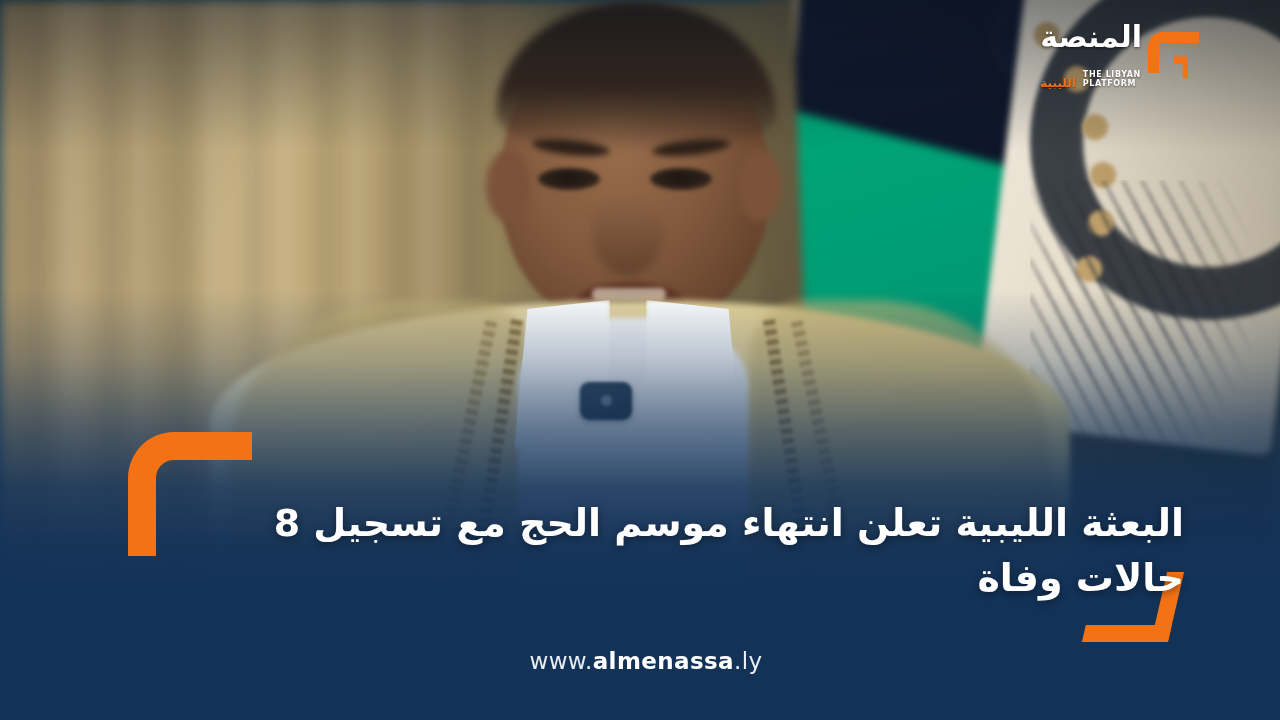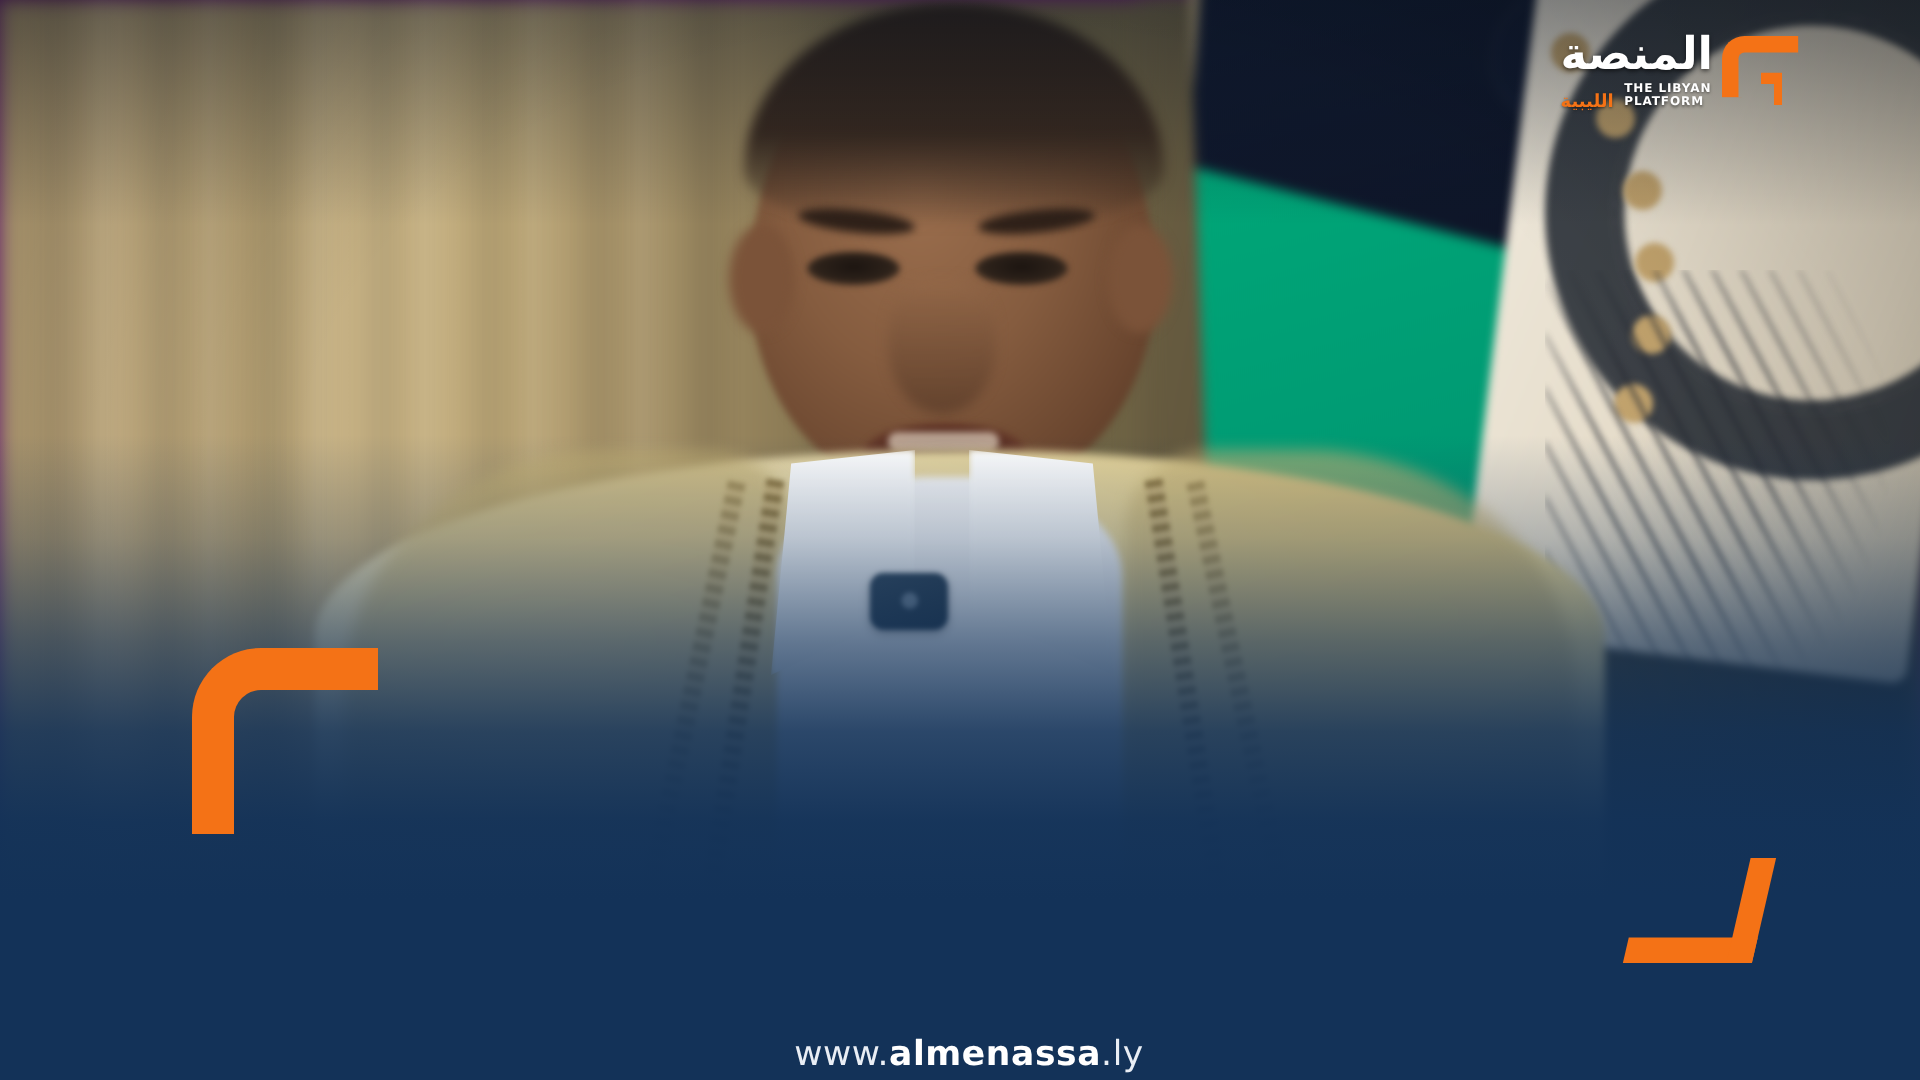--- a/index.html
+++ b/index.html
@@ -6,21 +6,21 @@
   html, body {
     margin: 0; padding: 0;
     background: #000;
   }
   .stage {
     position: relative;
     width: 1280px;
     height: 720px;
     overflow: hidden;
     font-family: "DejaVu Sans", "Liberation Sans", sans-serif;
-    background: #701a75;
+    background: #0c4a6e;
     user-select: none;
   }
 
   
   .photo {
     position: absolute;
     inset: 0;
     overflow: hidden;
   }
   
@@ -261,21 +261,21 @@
     text-shadow: 0 1px 3px rgba(0,0,0,.55);
   }
   .logo-sub-row { display:flex; align-items:flex-end; justify-content:flex-end; gap:7px; margin-top:3px; }
   .logo-ar-sub {
     color:#F47216; font-weight: 800; font-size: 12px;
     text-shadow: 0 1px 2px rgba(0,0,0,.5);
   }
   .logo-en {
     color:#ffffff; font-size: 8px; font-weight: 700;
     line-height: 1.12; letter-spacing: .6px; text-align:left;
-    direction: ltr; text-shadow: 0 1px 2px rgba(0,0,0,.5);
+    direction: ltr; text-shadow: 0 1px 2px rgba(0,0,0,.5); margin-top: 16px;
   }
   .logo-mark {
     position: relative; width: 44px; height: 46px; flex: 0 0 44px;
   }
   .logo-mark .arm {
     position:absolute; left: 0; top: 0;
     width: 40px; height: 30px;
     border-top: 11px solid #F47216;
     border-left: 11px solid #F47216;
     border-top-left-radius: 15px;
@@ -325,21 +325,20 @@
   }
 
   
   .site-url {
     position:absolute; left: 12px; right: 0; top: 648px;
     text-align: center;
     color: #e9eef5;
     font-size: 23px;
     letter-spacing: .4px;
     direction: ltr;
-    margin-top: 42px;
   }
   .site-url b { font-weight: 800; color: #ffffff; }
   .site-url span.lite { font-weight: 400; }
 </style>
 </head>
 <body>
 
 <div class="stage">
 
   <div class="photo">
@@ -417,16 +416,17 @@
     </div>
   </div>
 
   <div class="bracket-tl">
     <span class="b"></span>
   </div>
   <div class="bracket-br">
     <span class="b"></span>
   </div>
 
+  <div class="headline">البعثة الليبية تعلن انتهاء موسم الحج مع تسجيل 8 حالات وفاة</div>
 
   <div class="site-url"><span class="lite">www.</span><b>almenassa</b><span class="lite">.ly</span></div>
 
 </div>
 
 </body></html>

